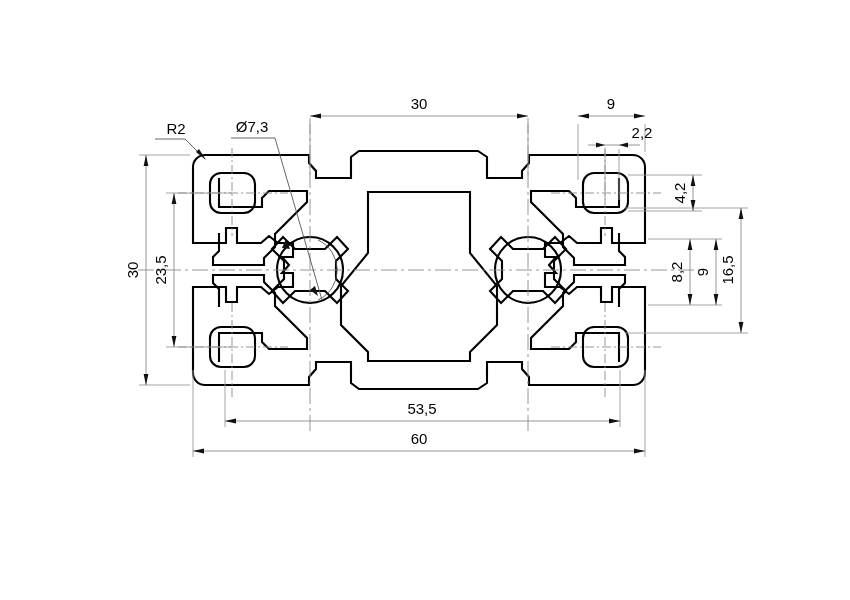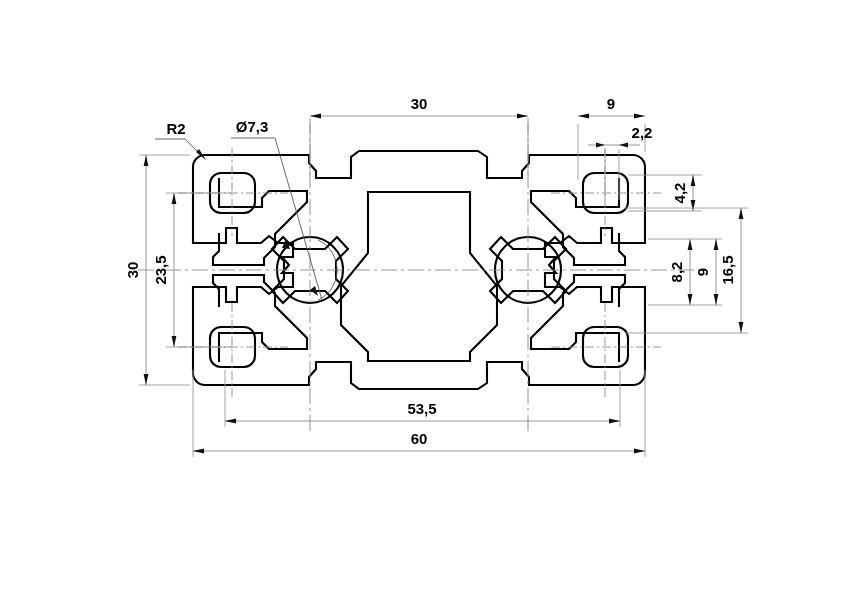--- a/index.html
+++ b/index.html
@@ -11,21 +11,20 @@
     width: 850px;
     height: 600px;
     font-family: "Liberation Sans", sans-serif;
     overflow: hidden;
   }
   #drawing-canvas {
     position: relative;
     width: 850px;
     height: 600px;
     background: #ffffff;
-    font-weight: bold;
   }
   svg#tech-drawing {
     display: block;
     width: 850px;
     height: 600px;
   }
   .profile-outline {
     fill: none;
     stroke: #000000;
     stroke-width: 2.1;

